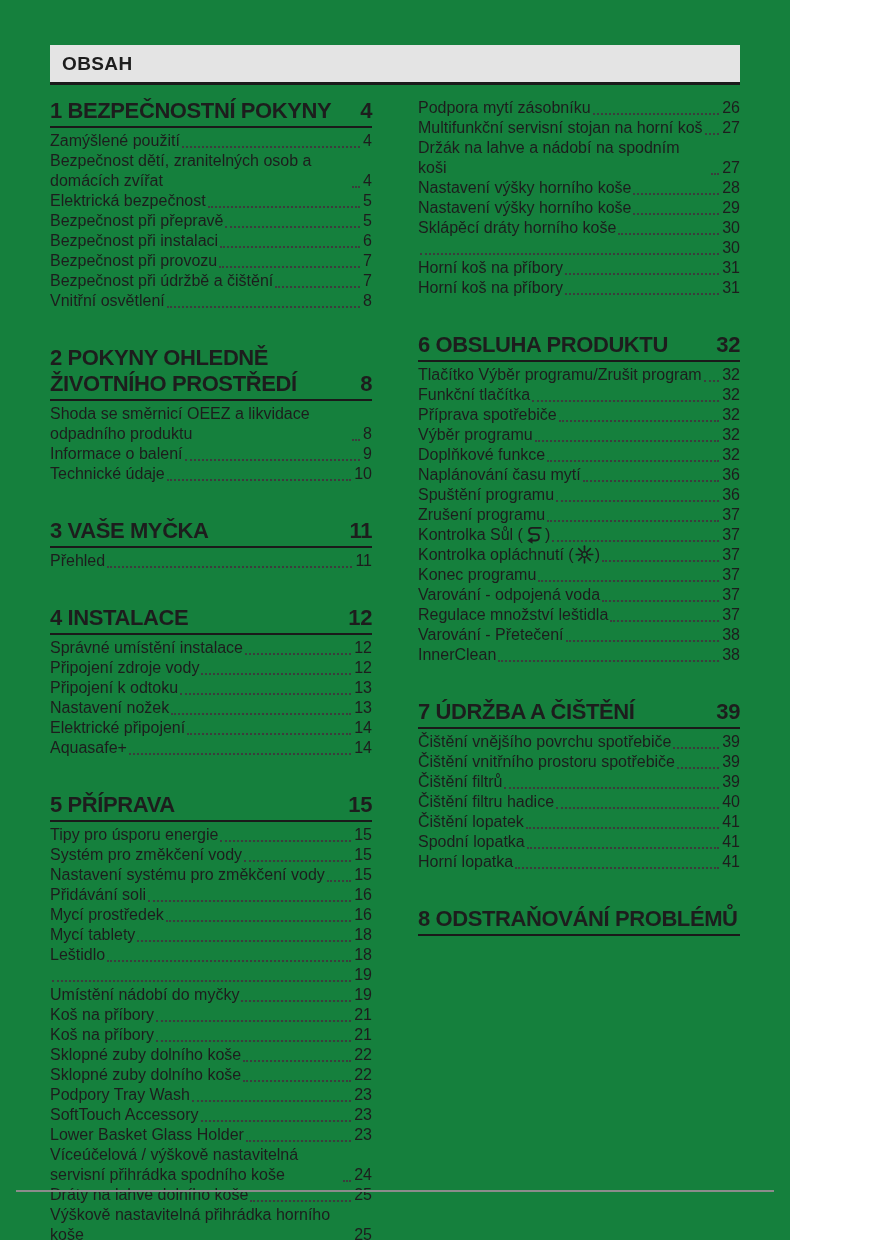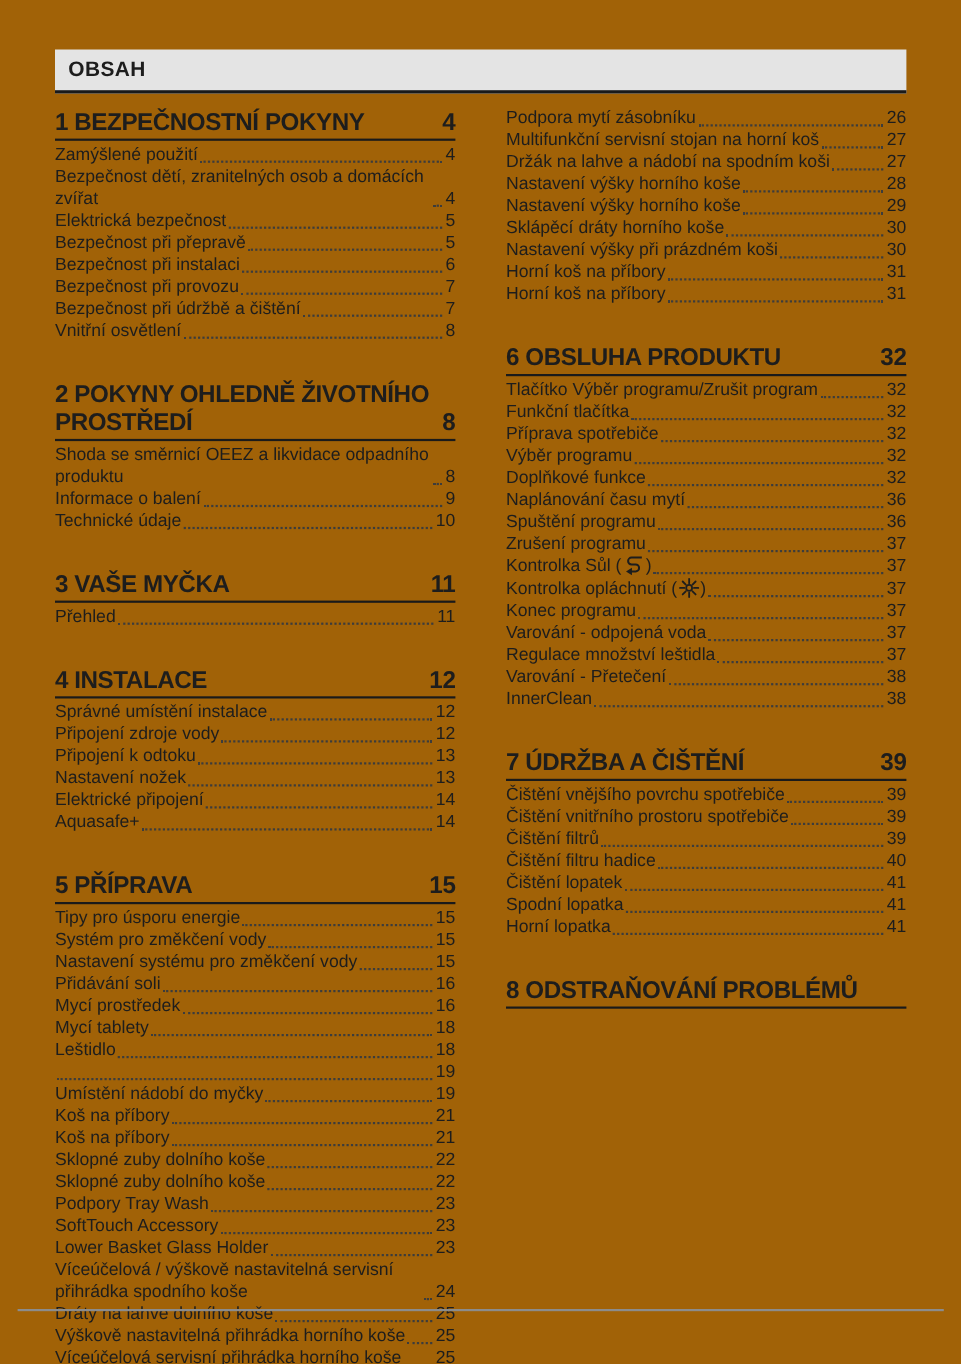--- a/index.html
+++ b/index.html
@@ -1,19 +1,19 @@
 <!DOCTYPE html>
 <html style="--band-bg: #e4e4e4; --text: #1d1d1d; --rule: #1a1a1a; --dots: #3c3c3c; --footer-rule: #8c8c8c;"><head>
 <meta charset="utf-8">
 <style>
   html,body{margin:0;padding:0;background:#fff;}
   .page{
     position:relative;
-    width:874px;height:1240px;
-    background:#a16207;
+    width:790px;height:1240px;
+    background:#15803d;
     font-family:"Liberation Sans",sans-serif;
     color:var(--text,#1d1d1d);
     box-sizing:border-box;
     padding:45px 50px 0 50px;
     overflow:hidden;
   }
   .band{
     background:var(--band-bg,#e4e4e4);
     border-bottom:3px solid var(--rule,#151515);
     height:40px;
@@ -311,21 +311,20 @@
             <span class="lab">Nastavení výšky horního koše</span>
             <span class="dots"></span>
             <span class="pg">29</span>
           </div>
           <div class="entry">
             <span class="lab">Sklápěcí dráty horního koše</span>
             <span class="dots"></span>
             <span class="pg">30</span>
           </div>
           <div class="entry">
-            <span class="lab">Nastavení výšky při prázdném koši</span>
             <span class="dots"></span>
             <span class="pg">30</span>
           </div>
           <div class="entry">
             <span class="lab">Horní koš na příbory</span>
             <span class="dots"></span>
             <span class="pg">31</span>
           </div>
           <div class="entry">
             <span class="lab">Horní koš na příbory</span>

